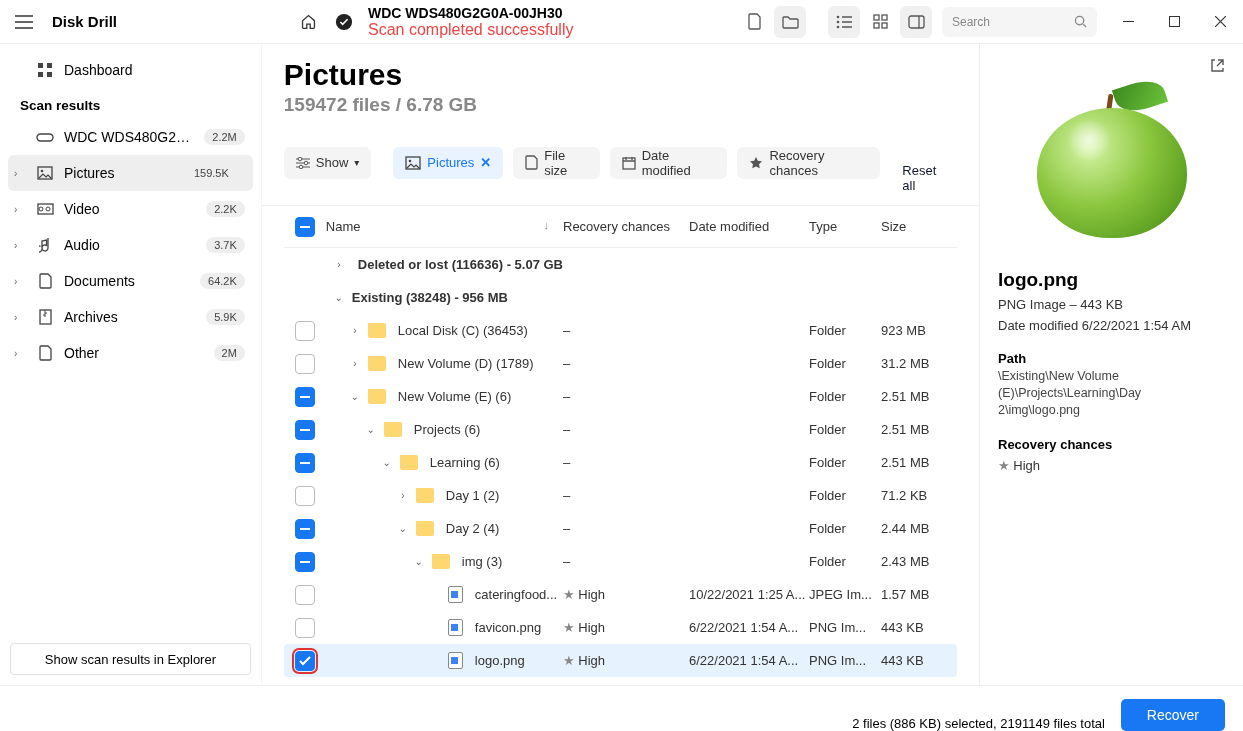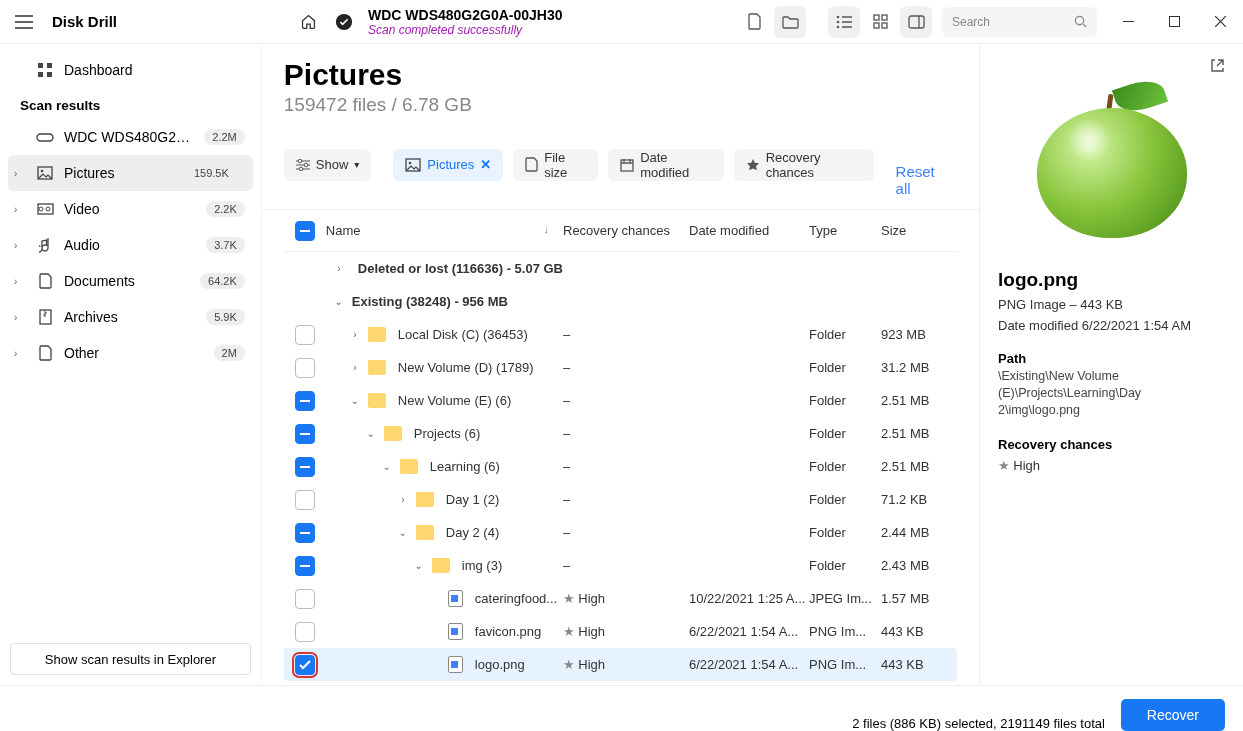--- a/index.html
+++ b/index.html
@@ -5,21 +5,21 @@
 * { box-sizing: border-box; margin: 0; padding: 0; font-family: "Segoe UI", Arial, sans-serif; }
 body { background: #fff; width: 1243px; height: 731px; overflow: hidden; display: flex; flex-direction: column; }
 .titlebar { height: 44px; display: flex; align-items: center; border-bottom: 1px solid #eee; }
 .tb-left { display: flex; align-items: center; width: 278px; padding-left: 12px; }
 .hamburger { width: 24px; height: 24px; display:flex; align-items:center; justify-content:center; cursor:pointer; }
 .logo-txt { font-weight: 600; font-size: 15px; margin-left: 16px; }
 .tb-mid { display: flex; align-items: center; flex: 1; padding-left: 14px; }
 .tb-btn { width: 32px; height: 32px; display:flex; align-items:center; justify-content:center; border-radius:6px; cursor:pointer; }
 .tb-btn.active { background:#f0f0f0; }
 .tb-title { font-weight:600; font-size:14px; }
-.tb-sub { font-size:12px; color:#a21caf;font-style:italic; }
+.tb-sub { font-size:16px; color:#ef4444; }
 .tb-views { display:flex; gap:4px; margin-left:auto; margin-right:10px; }
 .search-box { width:155px; height:30px; background:#f5f5f5; border-radius:6px; display:flex; align-items:center; padding:0 10px; font-size:12px; color:#888; justify-content:space-between; margin-right:8px;}
 .win-controls { display:flex; }
 .win-btn { width:46px; height:44px; display:flex; align-items:center; justify-content:center; cursor:pointer; font-size:14px; }
 
 .content { flex:1; display:flex; min-height:0; }
 .sidebar { width: 278px; background:#fff; display:flex; flex-direction:column; border-right:1px solid #f5f5f5;}
 .side-item { height:36px; display:flex; align-items:center; padding:0 16px 0 36px; cursor:pointer; font-size:14px; position:relative; }
 .side-section { font-weight:600; font-size:13.5px; padding:10px 20px 6px; }
 .side-item .badge { margin-left:auto; background:#eee; font-size:11px; padding:2px 8px; border-radius:10px; color:#444; }
@@ -27,26 +27,26 @@
 .side-item .ico { width:18px; height:18px; margin-right:10px; display:flex; align-items:center; justify-content:center; color:#444;}
 .side-item.selected { background:#eeeeee; border-radius:6px; margin:0 8px; padding-left:28px;}
 .side-item.selected .chev{left:6px;}
 .side-footer { margin-top:auto; padding:10px; }
 .side-footer button { width:100%; height:32px; background:#fff; border:1px solid #e0e0e0; border-radius:4px; font-size:13px; cursor:pointer; }
 
 .main { flex:1; display:flex; min-height:0; }
 .mid { flex:1; display:flex; flex-direction:column; min-width:0; }
 .hdr { padding:14px 22px 6px; }
 .hdr h1 { font-size:30px; font-weight:600; }
-.hdr .sub { font-size:19px; color:#888; margin-top:2px; }
+.hdr .sub { font-size:19px; color:#888; margin-top:2px;font-weight:bold; }
 .filters { display:flex; gap:22px; padding:10px 22px 12px; align-items:center; }
 .chip { height:32px; background:#f4f4f4; border-radius:6px; display:flex; align-items:center; padding:0 12px; font-size:13px; color:#333; cursor:pointer; gap:6px;}
 .chip.active { background:#e9f2ff; color:#1877f2; }
 .chip.active .x { color:#1877f2; font-weight:bold; }
-.reset { margin-left:auto; color:#3b82f6; font-size:15px; cursor:pointer; padding-right:6px;margin-top:31px;}
+.reset { margin-left:auto; color:#0f172a; font-size:13px; cursor:pointer; padding-right:6px;margin-top:31px;}
 
 .table-wrap { flex:1; overflow:auto; border-top:1px solid #eee; padding:0 22px;}
 .thead { display:flex; align-items:center; height:42px; font-size:13px; color:#333; font-weight:500; border-bottom:1px solid #eee; }
 .col-chk{width:42px; display:flex; align-items:center; justify-content:center;}
 .col-name{flex:1; min-width:200px;}
 .col-rc{width:126px;}
 .col-dm{width:120px;}
 .col-type{width:72px;}
 .col-size{width:76px;}
 .trow { display:flex; align-items:center; height:33px; font-size:13px; color:#333; }

